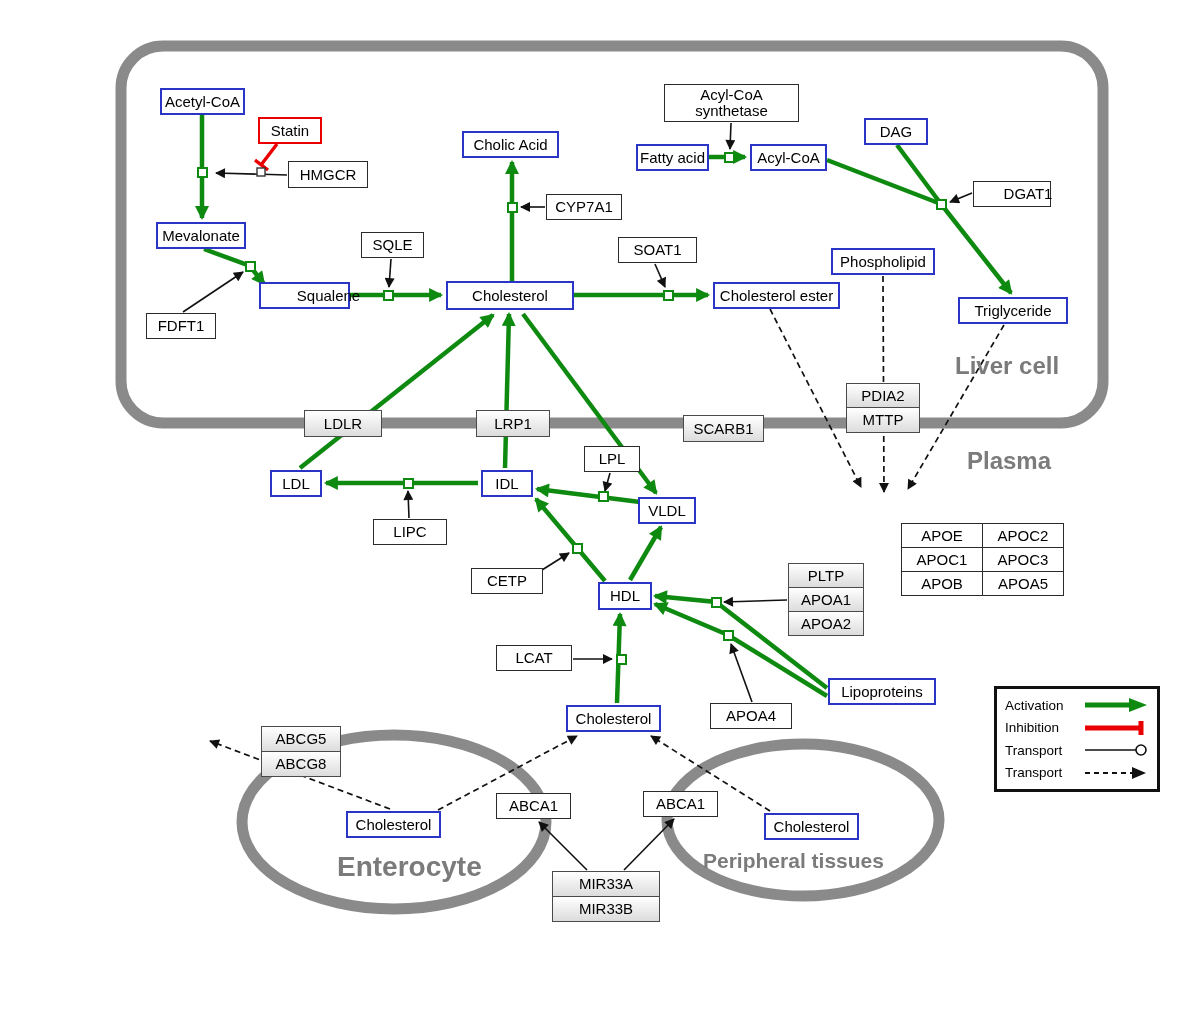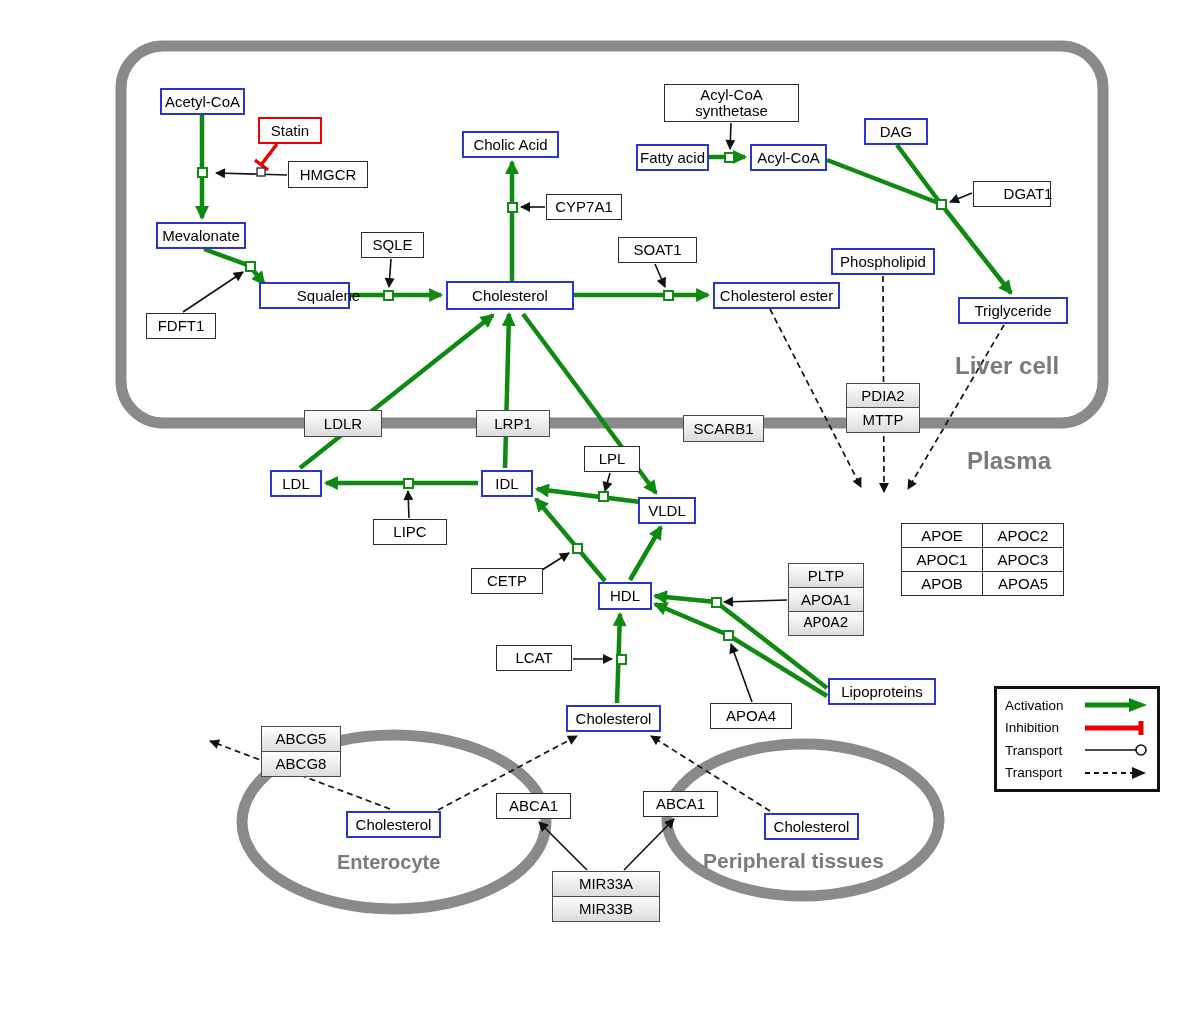--- a/index.html
+++ b/index.html
@@ -107,21 +107,21 @@
       <rect x="573" y="544" width="9" height="9"></rect>
       <rect x="617" y="655" width="9" height="9"></rect>
       <rect x="712" y="598" width="9" height="9"></rect>
       <rect x="724" y="631" width="9" height="9"></rect>
       <rect x="257" y="168" width="8" height="8" stroke="#333" stroke-width="1.4"></rect>
     </g>
   </svg>
 
   <div class="region" style="left:955px;top:352px;font-size:24px;">Liver cell</div>
   <div class="region" style="left:967px;top:447px;font-size:24px;">Plasma</div>
-  <div class="region" style="left:337px;top:851px;font-size:20px;">Enterocyte</div>
+  <div class="region" style="left:337px;top:851px;font-size:28px;">Enterocyte</div>
   <div class="region" style="left:703px;top:849px;font-size:21px;">Peripheral tissues</div>
 
   <div class="n b" style="left:160px;top:88px;width:85px;height:27px;">Acetyl-CoA</div>
   <div class="n r" style="left:258px;top:117px;width:64px;height:27px;">Statin</div>
   <div class="n p" style="left:288px;top:161px;width:80px;height:27px;">HMGCR</div>
   <div class="n b" style="left:156px;top:222px;width:90px;height:27px;">Mevalonate</div>
   <div class="n p" style="left:146px;top:313px;width:70px;height:26px;">FDFT1</div>
   <div class="n b" style="left:259px;top:282px;width:91px;height:27px;padding-left:48px;">Squalene</div>
   <div class="n p" style="left:361px;top:232px;width:63px;height:26px;">SQLE</div>
   <div class="n b" style="left:462px;top:131px;width:97px;height:27px;">Cholic Acid</div>
@@ -146,21 +146,21 @@
   <div class="n b" style="left:270px;top:470px;width:52px;height:27px;">LDL</div>
   <div class="n b" style="left:481px;top:470px;width:52px;height:27px;">IDL</div>
   <div class="n p" style="left:373px;top:519px;width:74px;height:26px;">LIPC</div>
   <div class="n p" style="left:584px;top:446px;width:56px;height:26px;">LPL</div>
   <div class="n b" style="left:638px;top:497px;width:58px;height:27px;">VLDL</div>
   <div class="n p" style="left:471px;top:568px;width:72px;height:26px;">CETP</div>
   <div class="n b" style="left:598px;top:582px;width:54px;height:28px;">HDL</div>
   <div class="n p" style="left:496px;top:645px;width:76px;height:26px;">LCAT</div>
   <div class="n g" style="left:788px;top:563px;width:76px;height:25px;">PLTP</div>
   <div class="n g" style="left:788px;top:587px;width:76px;height:25px;">APOA1</div>
-  <div class="n g" style="left:788px;top:611px;width:76px;height:25px;font-family:Liberation Mono, monospace;">APOA2</div>
+  <div class="n g" style="left:788px;top:611px;width:76px;height:25px;">APOA2</div>
   <div class="n p" style="left:710px;top:703px;width:82px;height:26px;">APOA4</div>
   <div class="n b" style="left:828px;top:678px;width:108px;height:27px;">Lipoproteins</div>
   <div class="n b" style="left:566px;top:705px;width:95px;height:27px;">Cholesterol</div>
 
   <div class="n p" style="left:901px;top:523px;width:82px;height:25px;">APOE</div>
   <div class="n p" style="left:982px;top:523px;width:82px;height:25px;">APOC2</div>
   <div class="n p" style="left:901px;top:547px;width:82px;height:25px;">APOC1</div>
   <div class="n p" style="left:982px;top:547px;width:82px;height:25px;">APOC3</div>
   <div class="n p" style="left:901px;top:571px;width:82px;height:25px;">APOB</div>
   <div class="n p" style="left:982px;top:571px;width:82px;height:25px;">APOA5</div>

